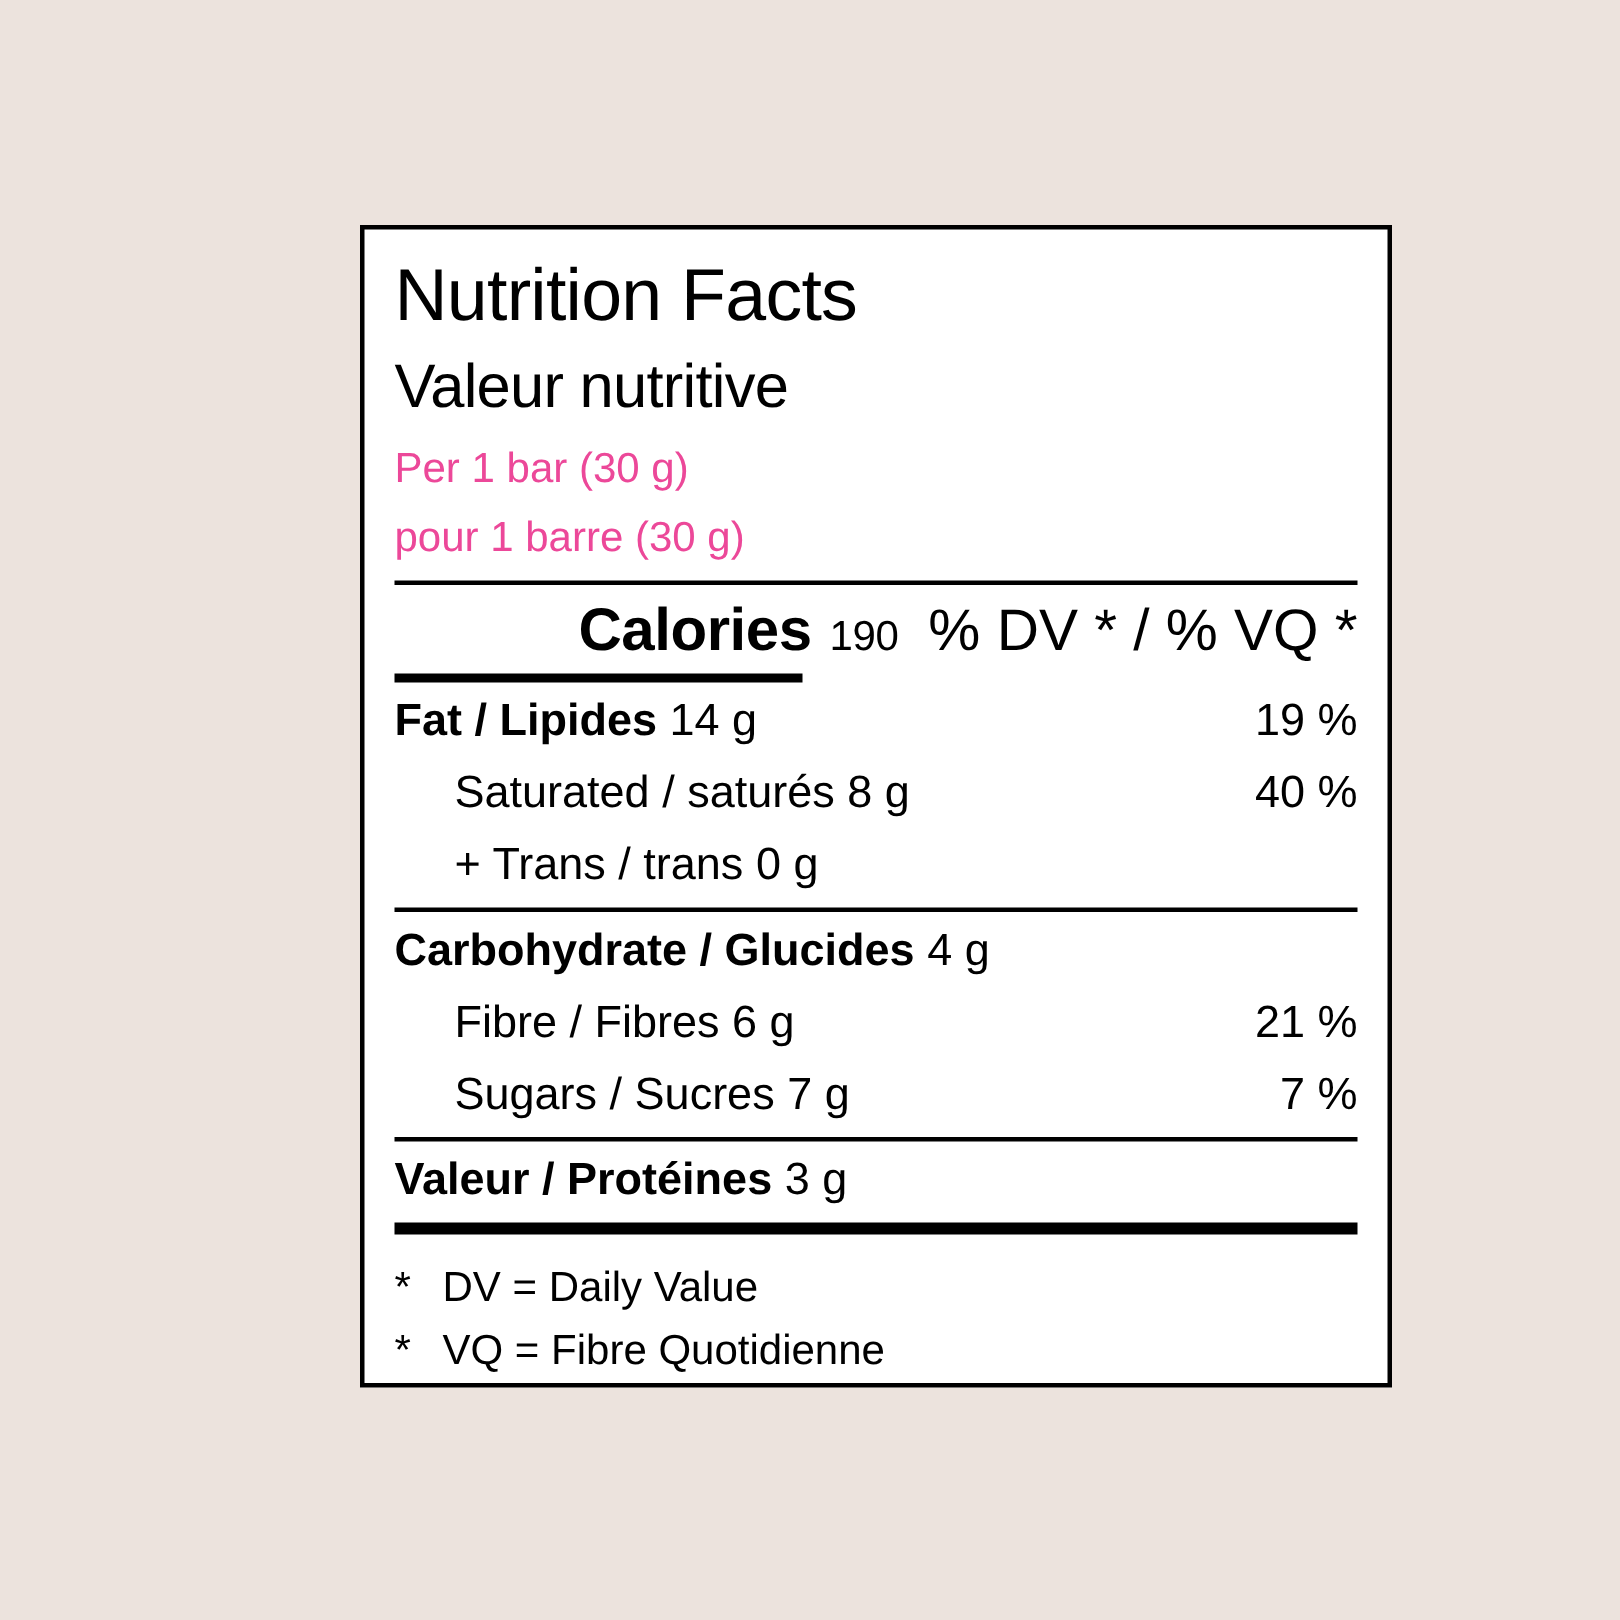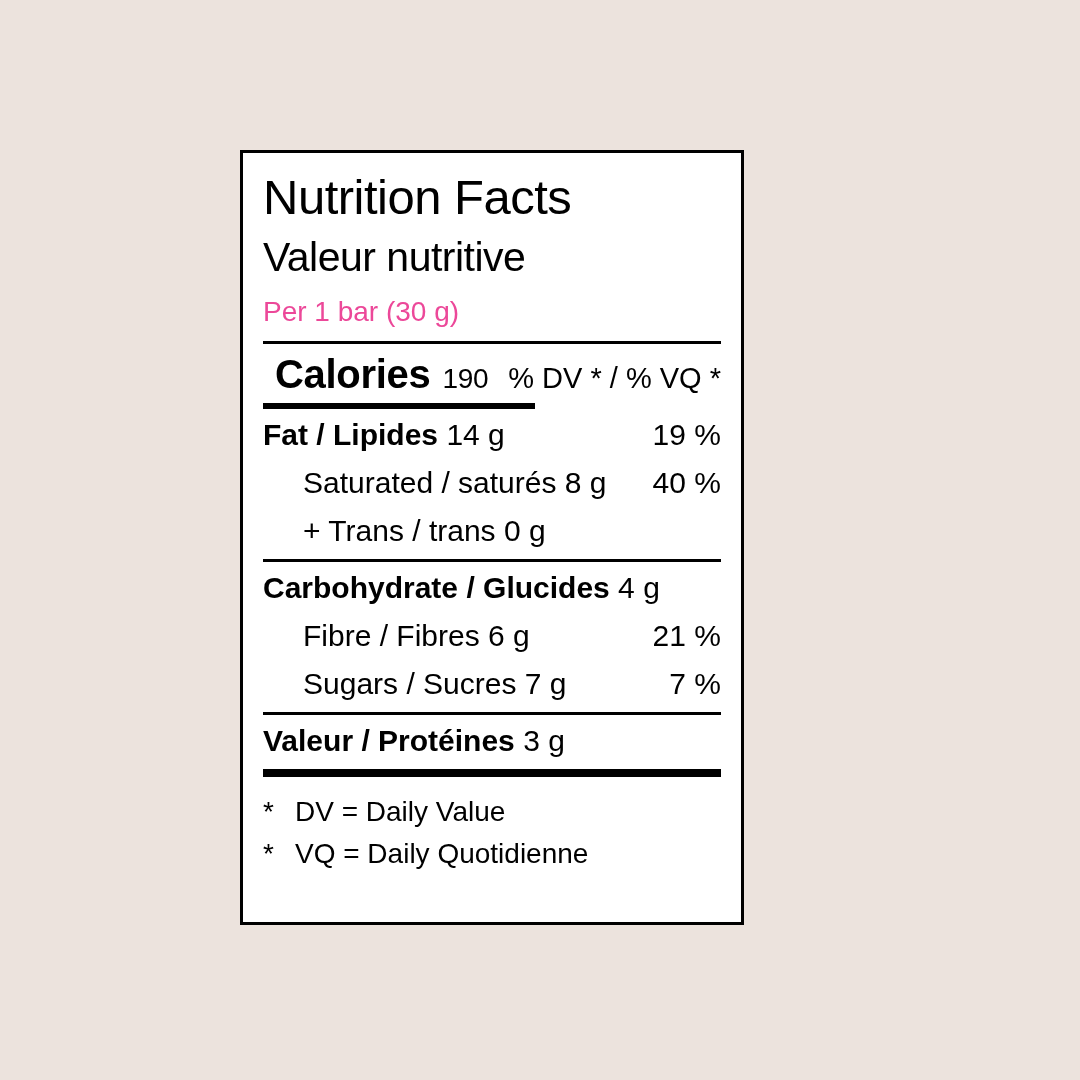--- a/index.html
+++ b/index.html
@@ -15,21 +15,21 @@
   }
   .stage {
     position: relative;
     width: 1080px;
     height: 1080px;
   }
   .nf-panel {
     position: absolute;
     left: 240px;
     top: 150px;
-    width: 504px;
+    width: 688px;
     height: 775px;
     background: #ffffff;
     border: 3px solid #000000;
     box-sizing: border-box;
     padding: 0 20px;
   }
   .inner {
     position: relative;
     width: 100%;
     height: 100%;
@@ -75,21 +75,21 @@
     color: #000;
     letter-spacing: -0.3px;
   }
   .cal-value {
     font-size: 28px;
     color: #000;
     margin-left: 12px;
     letter-spacing: -0.3px;
   }
   .dv-head {
-    font-size: 29px;
+    font-size: 39px;
     color: #000;
     margin-left: 20px;
     white-space: nowrap;
   }
   .cal-underline {
     height: 6px;
     background: #000;
     width: 272px;
     margin-top: 6px;
   }
@@ -125,20 +125,21 @@
 <body>
 
 <div class="stage">
   <div class="nf-panel">
     <div class="inner">
 
       <div class="title-en">Nutrition Facts</div>
       <div class="title-fr">Valeur nutritive</div>
 
       <div class="serving">Per 1 bar (30 g)</div>
+      <div class="serving">pour 1 barre (30 g)</div>
 
       <div class="rule rule-thin rule-cal-top"></div>
 
       <div class="cal-row">
         <span class="cal-label">Calories</span>
         <span class="cal-value">190</span>
         <span class="dv-head">% DV * / % VQ *</span>
       </div>
       <div class="cal-underline"></div>
 
@@ -186,19 +187,19 @@
       <div class="gap-small"></div>
       <div class="rule rule-thick"></div>
 
       <div class="footnotes">
         <div class="footnote">
           <span class="star">*</span>
           <span>DV = Daily Value</span>
         </div>
         <div class="footnote">
           <span class="star">*</span>
-          <span>VQ = Daily Quotidienne</span>
+          <span>VQ = Fibre Quotidienne</span>
         </div>
       </div>
 
     </div>
   </div>
 </div>
 
 </body></html>

